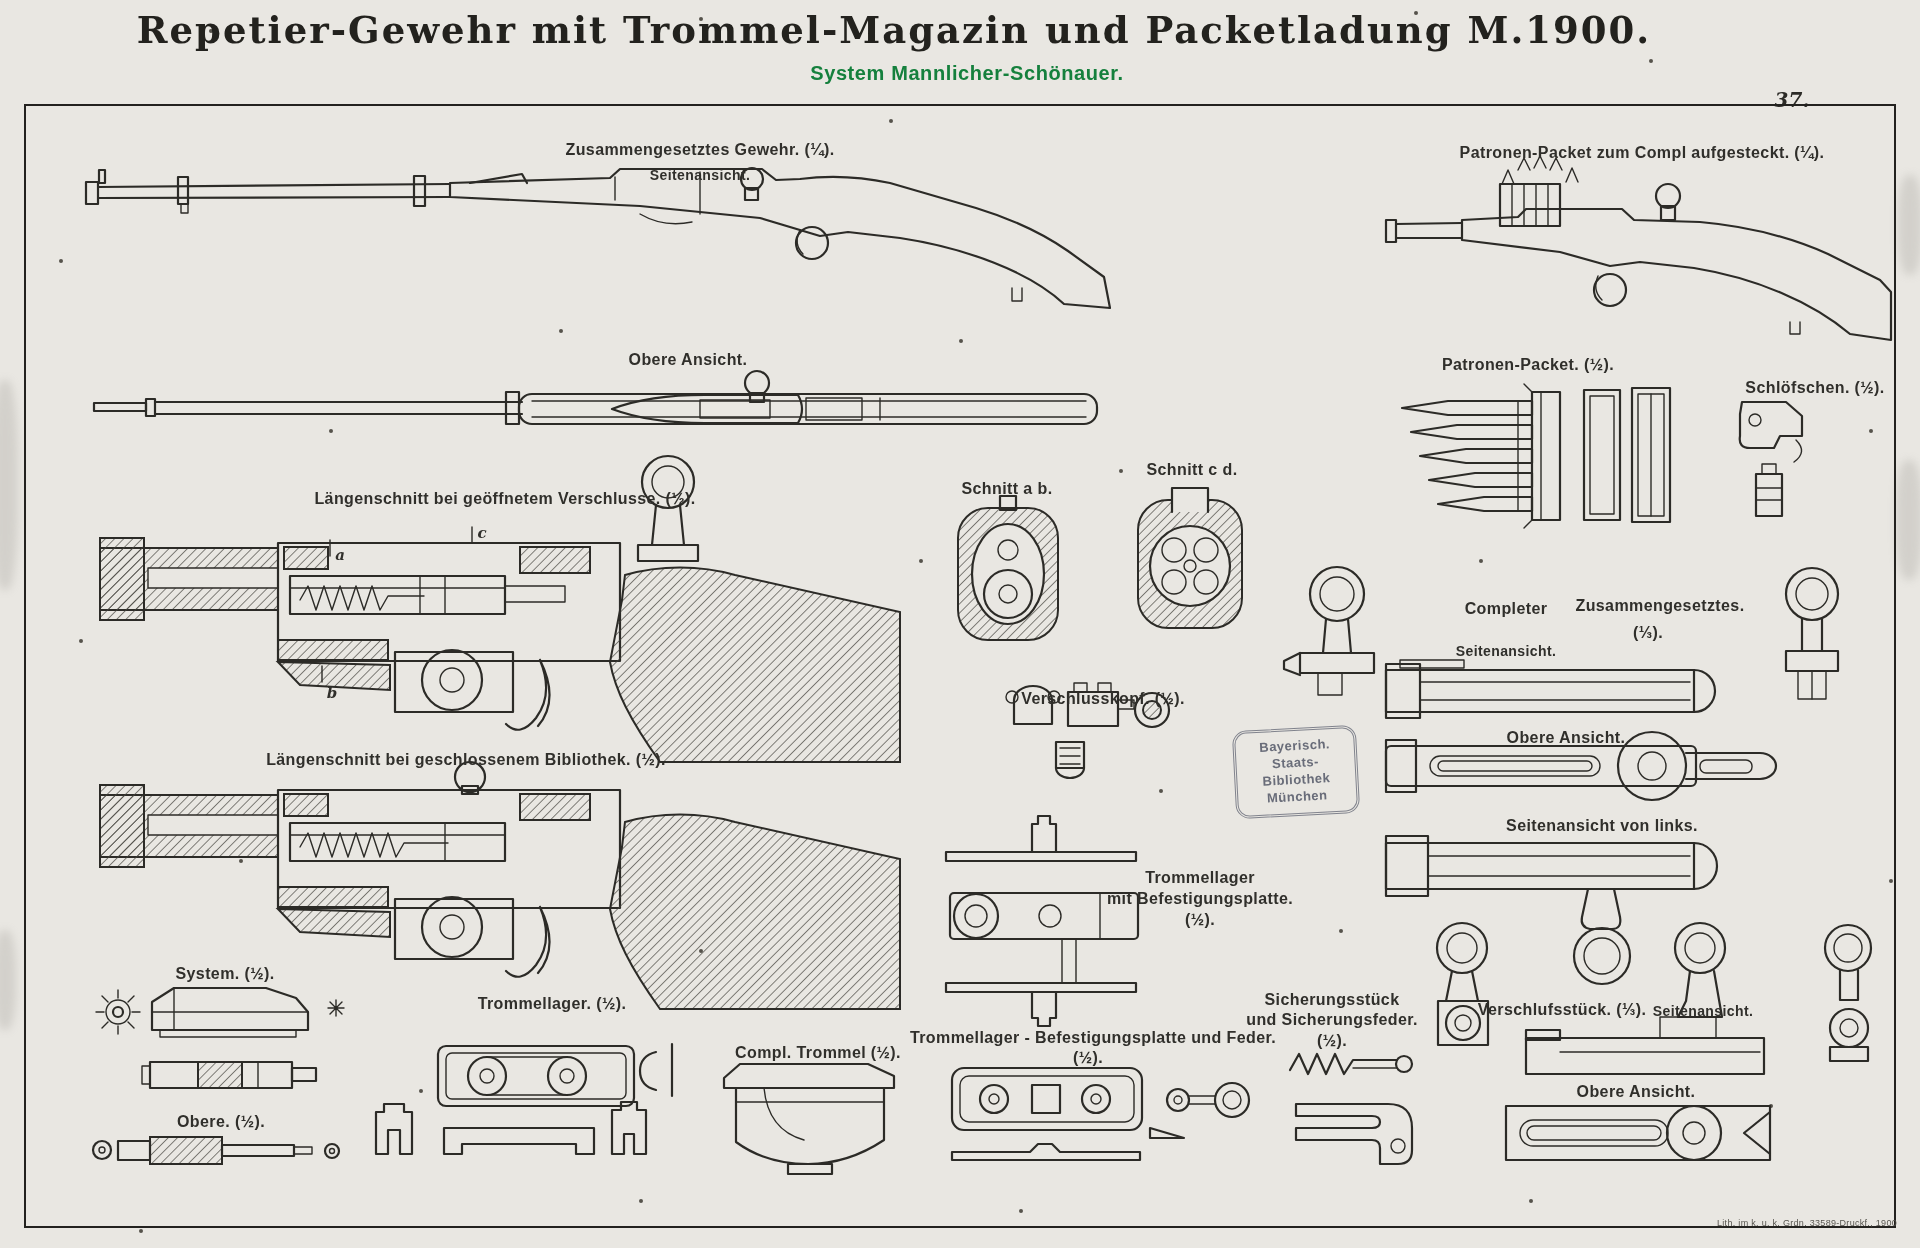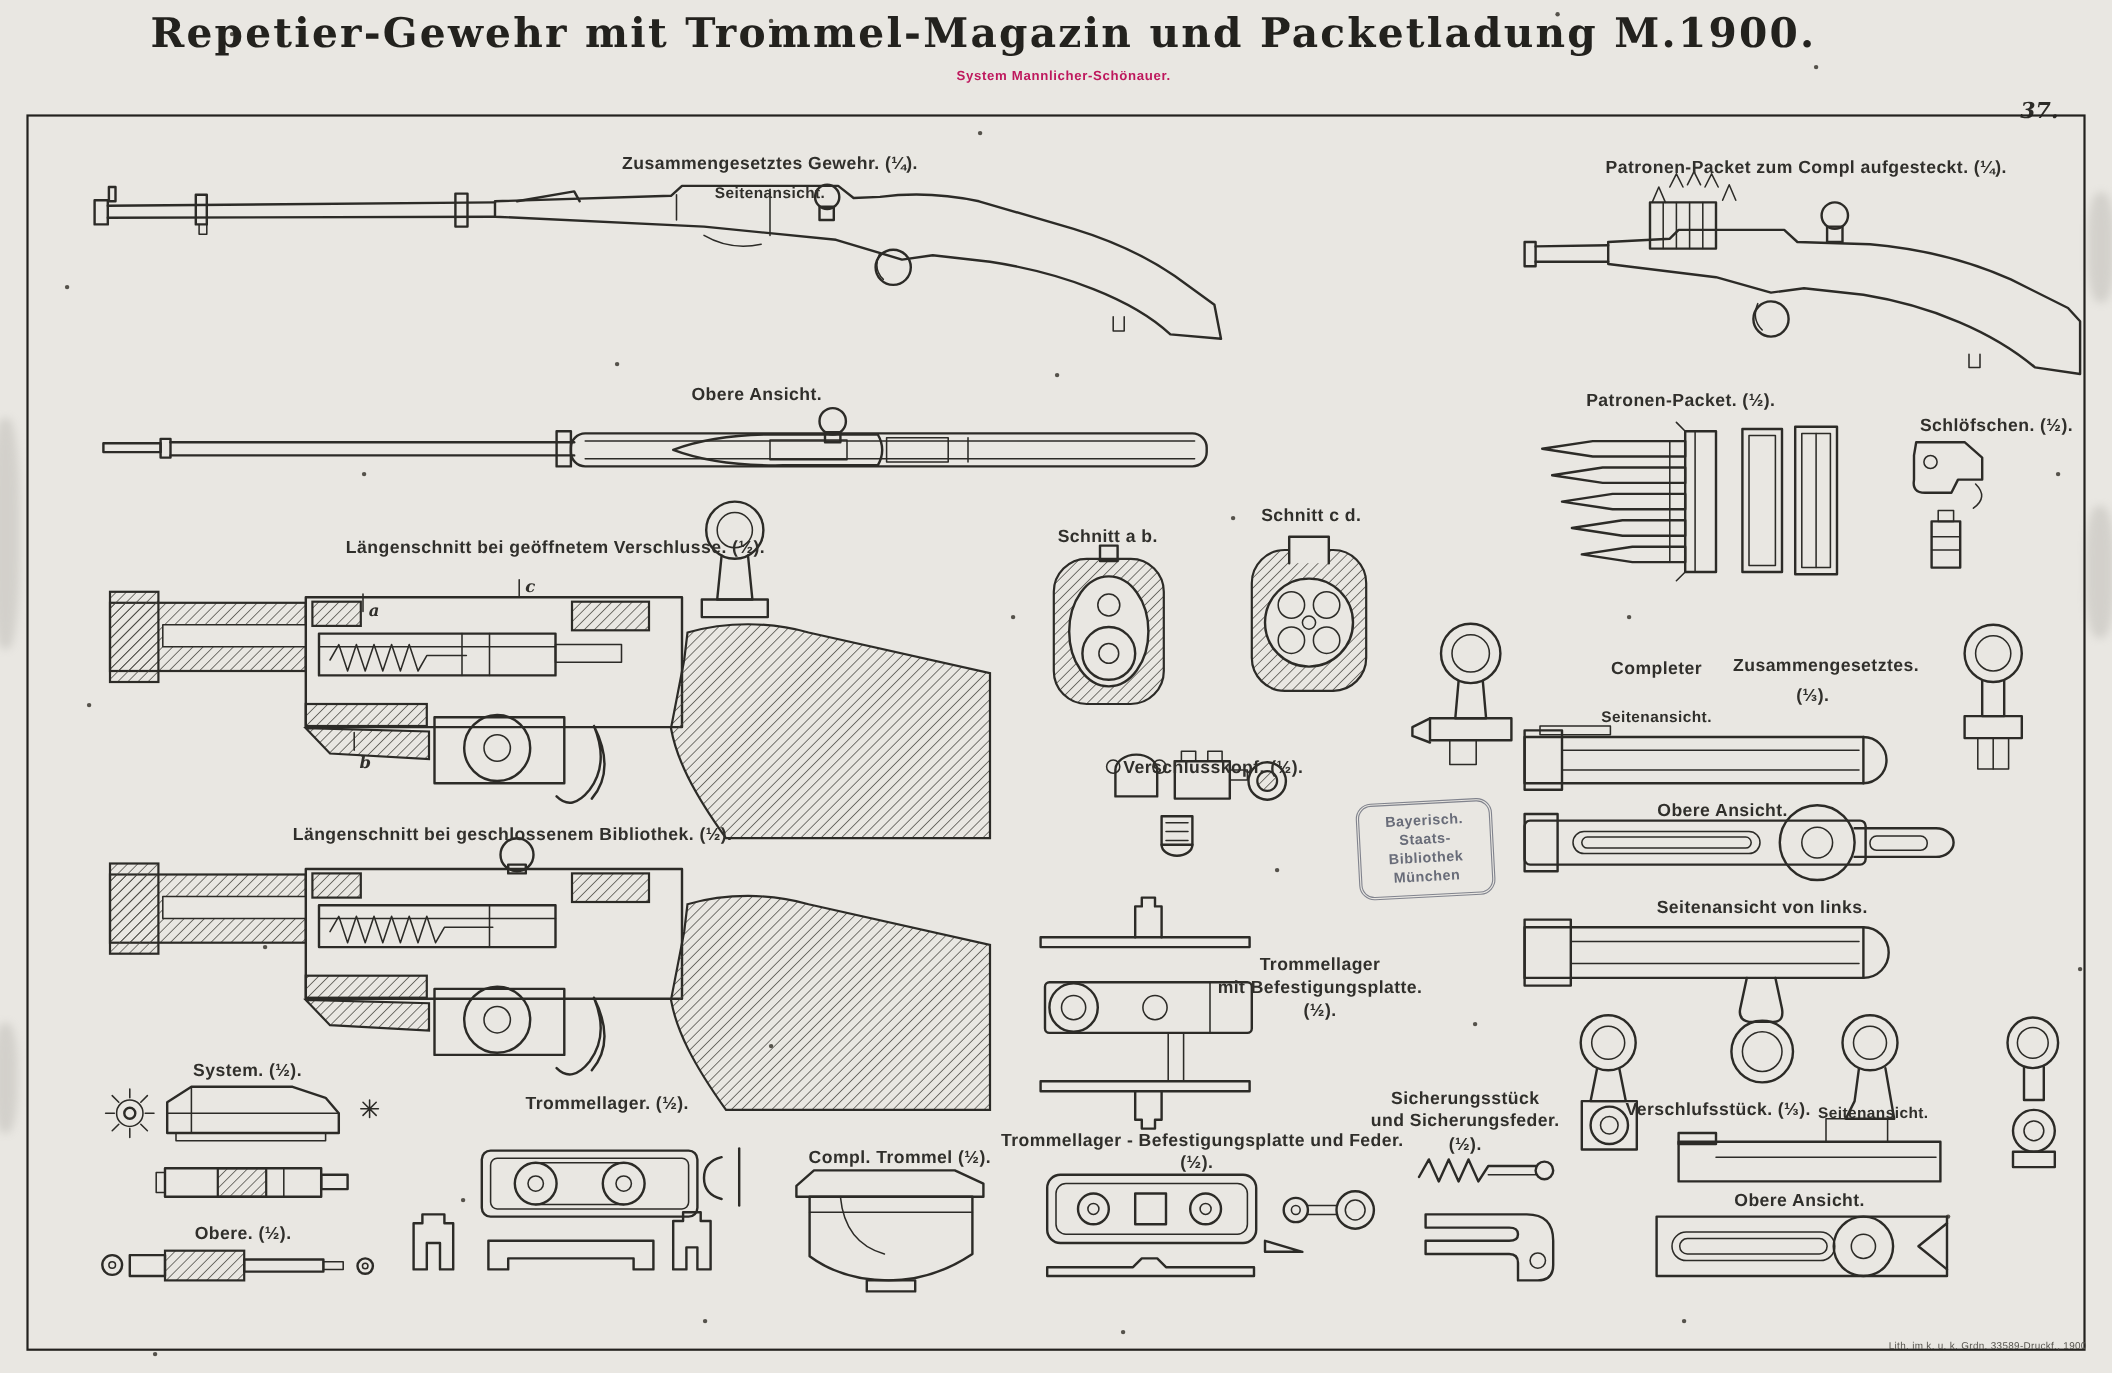--- a/index.html
+++ b/index.html
@@ -2,21 +2,21 @@
 <html><head>
 <meta charset="utf-8">
 <style>
   html,body{margin:0;padding:0;}
   body{width:1920px;height:1248px;background:#e9e7e2;font-family:"Liberation Sans",sans-serif;}
   #page{position:relative;width:1920px;height:1248px;overflow:hidden;background:#e9e7e2;}
   .frame{position:absolute;left:24px;top:104px;width:1868px;height:1120px;border:2.5px solid #23221f;}
   .title{position:absolute;transform:translateX(-50%);white-space:nowrap;
          font-family:"DejaVu Serif",serif;font-weight:700;font-size:37px;letter-spacing:2px;color:#23221e;}
   .subtitle{position:absolute;transform:translateX(-50%);white-space:nowrap;
-         font-weight:700;font-size:12px;letter-spacing:.6px;color:#be185d;}
+         font-weight:700;font-size:20px;letter-spacing:.6px;color:#15803d;}
   .pageno{position:absolute;transform:translateX(-50%);font-family:"DejaVu Serif",serif;
          font-style:italic;font-weight:700;font-size:20px;color:#2c2b27;}
   .lbl{position:absolute;transform:translateX(-50%);white-space:nowrap;
        font-weight:700;font-size:16px;letter-spacing:.4px;color:#302f2b;}
   .lbl.sm{font-size:14px;}
   .mark{position:absolute;transform:translateX(-50%);font-family:"DejaVu Serif",serif;
         font-style:italic;font-weight:700;font-size:15px;color:#302f2b;}
   .imprint{position:absolute;right:23px;top:1218px;font-size:9px;color:#56544e;letter-spacing:.3px;padding-left:20px;}
   .stamp{position:absolute;left:1234px;top:728px;width:110px;padding:7px 4px;
          border:3px double rgba(93,98,112,.75);border-radius:14px;transform:rotate(-3deg);
@@ -45,21 +45,21 @@
 <div id="page">
 
   <div class="blotch" style="left:-8px;top:380px;width:26px;height:210px"></div>
   <div class="blotch" style="left:1898px;top:175px;width:24px;height:100px"></div>
   <div class="blotch" style="left:1896px;top:460px;width:26px;height:120px"></div>
   <div class="blotch" style="left:-6px;top:930px;width:22px;height:100px"></div>
   <div class="speckles"></div>
 
   <div class="title" style="left:894px;top:8px">Repetier-Gewehr mit Trommel-Magazin und Packetladung M.1900.</div>
   <div class="subtitle" style="left:967px;top:62px">System Mannlicher-Schönauer.</div>
-  <div class="pageno" style="left:1854px;top:88px">37.</div>
+  <div class="pageno" style="left:1792px;top:88px">37.</div>
 
   <div class="frame"></div>
 
   <svg class="plate" width="1920" height="1248" viewBox="0 0 1920 1248">
     <defs>
       <pattern id="hatch" width="6.5" height="6.5" patternUnits="userSpaceOnUse" patternTransform="rotate(45)">
         <line x1="0" y1="0" x2="0" y2="6.5" stroke="#45433d" stroke-width="1.3"></line>
       </pattern>
     </defs>
 

